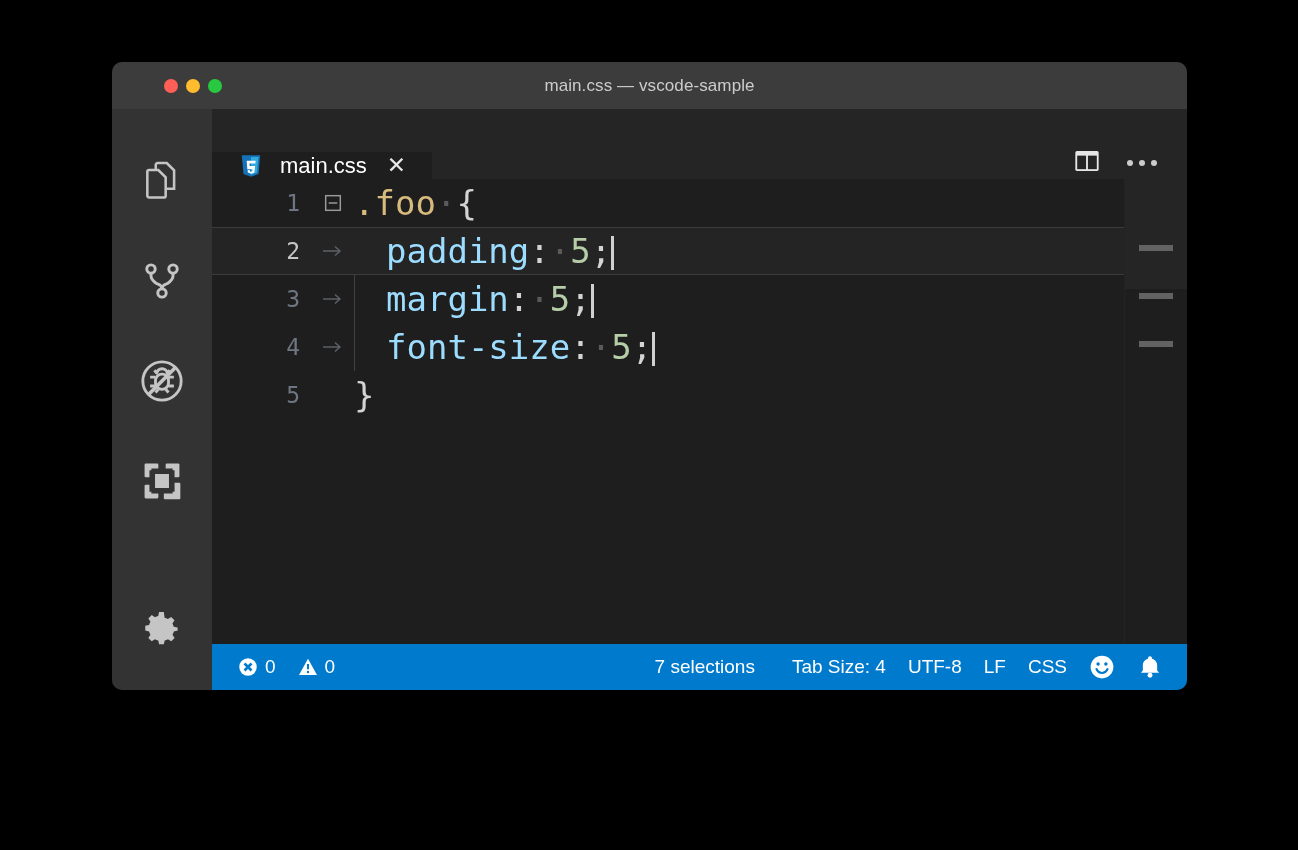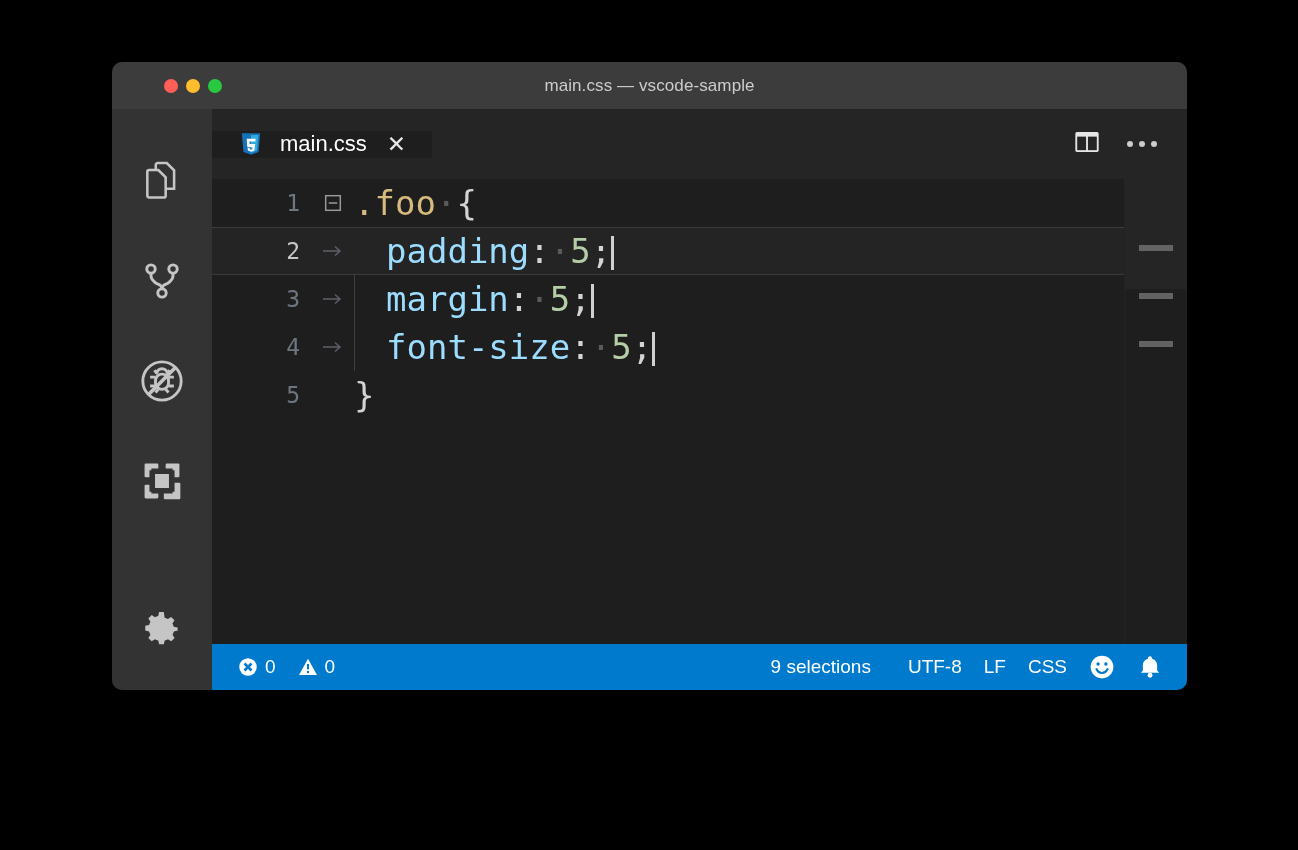--- a/index.html
+++ b/index.html
@@ -97,21 +97,21 @@
     flex-direction: column;
     min-width: 0;
     background: #1e1e1e;
   }
 
   
   #tabsrow {
     height: 70px;
     background: #252526;
     display: flex;
-    align-items: center;
+    align-items: flex-end;
     flex: 0 0 auto;
   }
   #tab {
     background: #1e1e1e;
     display: flex;
     align-items: center;
     padding: 0 22px 0 26px;
     gap: 16px;
     min-width: 0;
     border-right: 1px solid #252526;
@@ -477,25 +477,28 @@
             </span>
             <span>0</span>
           </div>
 
 
         </div>
 
         <div class="sb-spacer"></div>
 
         <div class="sb-item">
-          <span>9 selections</span>
+          <span>7 selections</span>
         </div>
 
         <div class="sb-right">
 
+          <div class="sb-item">
+            <span>Tab Size: 4</span>
+          </div>
 
           <div class="sb-item">
             <span>UTF-8</span>
           </div>
 
           <div class="sb-item">
             <span>LF</span>
           </div>
 
           <div class="sb-item">

